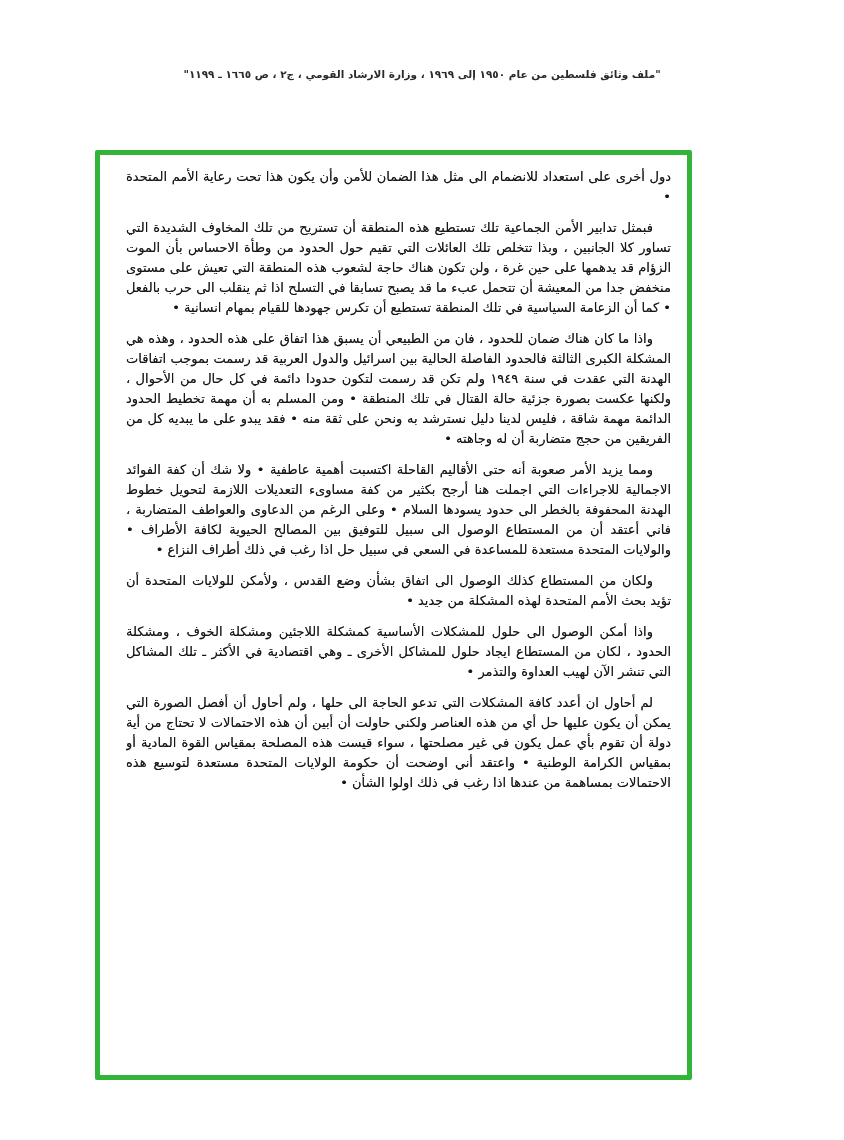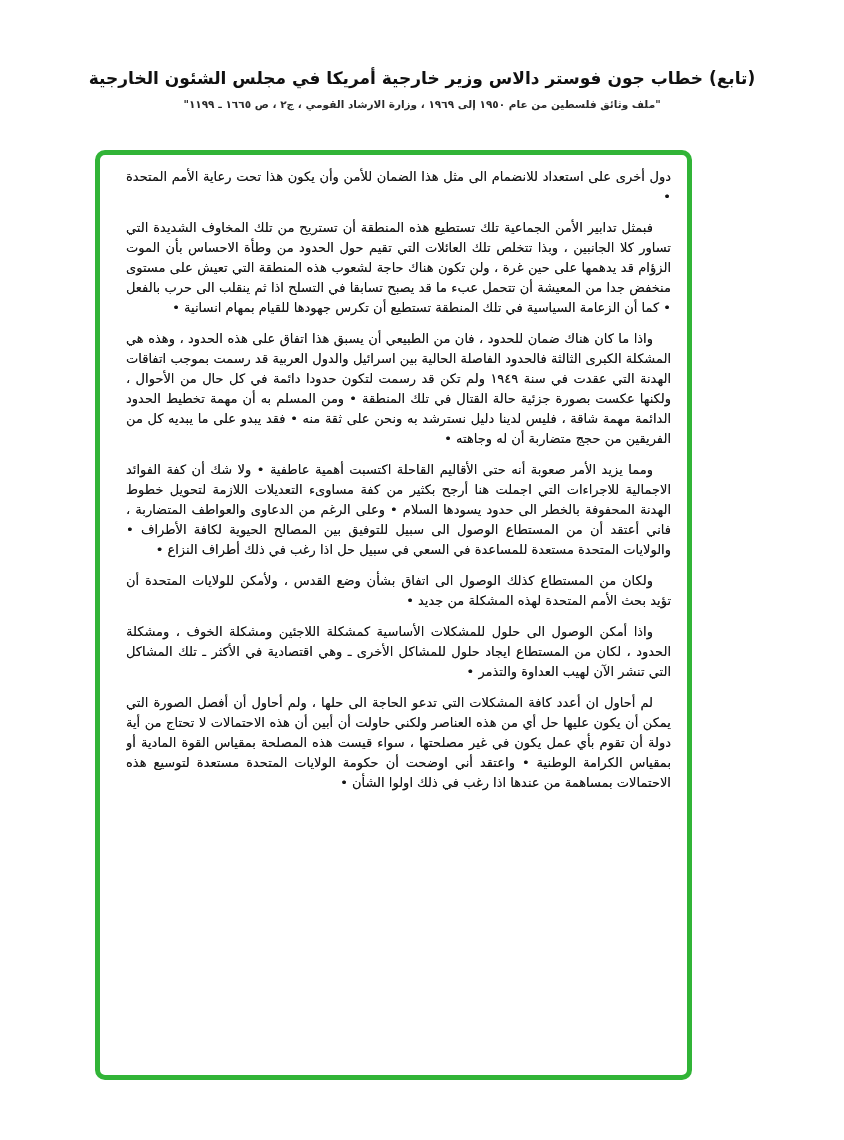--- a/index.html
+++ b/index.html
@@ -38,21 +38,21 @@
     color: #2a2a2a;
     margin: 0;
   }
   .doc-frame {
     position: absolute;
     top: 150px;
     left: 95px;
     width: 597px;
     height: 930px;
     border: 5px solid #31b437;
-    border-radius: 10px;
+    border-radius: 2px;
     box-sizing: border-box;
     background: #ffffff;
   }
   .doc-body {
     position: absolute;
     top: 12px;
     right: 16px;
     left: 26px;
     bottom: 8px;
     direction: rtl;
@@ -71,21 +71,20 @@
   .doc-body .para:first-child {
     text-indent: 0;
   }
 </style>
 </head>
 <body>
 
 <div class="page">
 
   <div class="doc-header">
-    <p class="doc-title">(تابع) خطاب جون فوستر دالاس وزير خارجية أمريكا في مجلس الشئون الخارجية</p>
     <p class="doc-source">"ملف وثائق فلسطين من عام ١٩٥٠ إلى ١٩٦٩ ، وزارة الارشاد القومي ، ج٢ ، ص ١٦٦٥ ـ ١١٩٩"</p>
   </div>
 
   <div class="doc-frame" style="border-color: rgb(49, 180, 55);">
     <div class="doc-body">
         <p class="para">دول أخرى على استعداد للانضمام الى مثل هذا الضمان للأمن وأن يكون هذا تحت رعاية الأمم المتحدة •</p>
         <p class="para">فبمثل تدابير الأمن الجماعية تلك تستطيع هذه المنطقة أن تستريح من تلك المخاوف الشديدة التي تساور كلا الجانبين ، وبذا تتخلص تلك العائلات التي تقيم حول الحدود من وطأة الاحساس بأن الموت الزؤام قد يدهمها على حين غرة ، ولن تكون هناك حاجة لشعوب هذه المنطقة التي تعيش على مستوى منخفض جدا من المعيشة أن تتحمل عبء ما قد يصبح تسابقا في التسلح اذا ثم ينقلب الى حرب بالفعل • كما أن الزعامة السياسية في تلك المنطقة تستطيع أن تكرس جهودها للقيام بمهام انسانية •</p>
         <p class="para">واذا ما كان هناك ضمان للحدود ، فان من الطبيعي أن يسبق هذا اتفاق على هذه الحدود ، وهذه هي المشكلة الكبرى الثالثة فالحدود الفاصلة الحالية بين اسرائيل والدول العربية قد رسمت بموجب اتفاقات الهدنة التي عقدت في سنة ١٩٤٩ ولم تكن قد رسمت لتكون حدودا دائمة في كل حال من الأحوال ، ولكنها عكست بصورة جزئية حالة القتال في تلك المنطقة • ومن المسلم به أن مهمة تخطيط الحدود الدائمة مهمة شاقة ، فليس لدينا دليل نسترشد به ونحن على ثقة منه • فقد يبدو على ما يبديه كل من الفريقين من حجج متضاربة أن له وجاهته •</p>
         <p class="para">ومما يزيد الأمر صعوبة أنه حتى الأقاليم القاحلة اكتسبت أهمية عاطفية • ولا شك أن كفة الفوائد الاجمالية للاجراءات التي اجملت هنا أرجح بكثير من كفة مساوىء التعديلات اللازمة لتحويل خطوط الهدنة المحفوفة بالخطر الى حدود يسودها السلام • وعلى الرغم من الدعاوى والعواطف المتضاربة ، فاني أعتقد أن من المستطاع الوصول الى سبيل للتوفيق بين المصالح الحيوية لكافة الأطراف • والولايات المتحدة مستعدة للمساعدة في السعي في سبيل حل اذا رغب في ذلك أطراف النزاع •</p>
         <p class="para">ولكان من المستطاع كذلك الوصول الى اتفاق بشأن وضع القدس ، ولأمكن للولايات المتحدة أن تؤيد بحث الأمم المتحدة لهذه المشكلة من جديد •</p>

